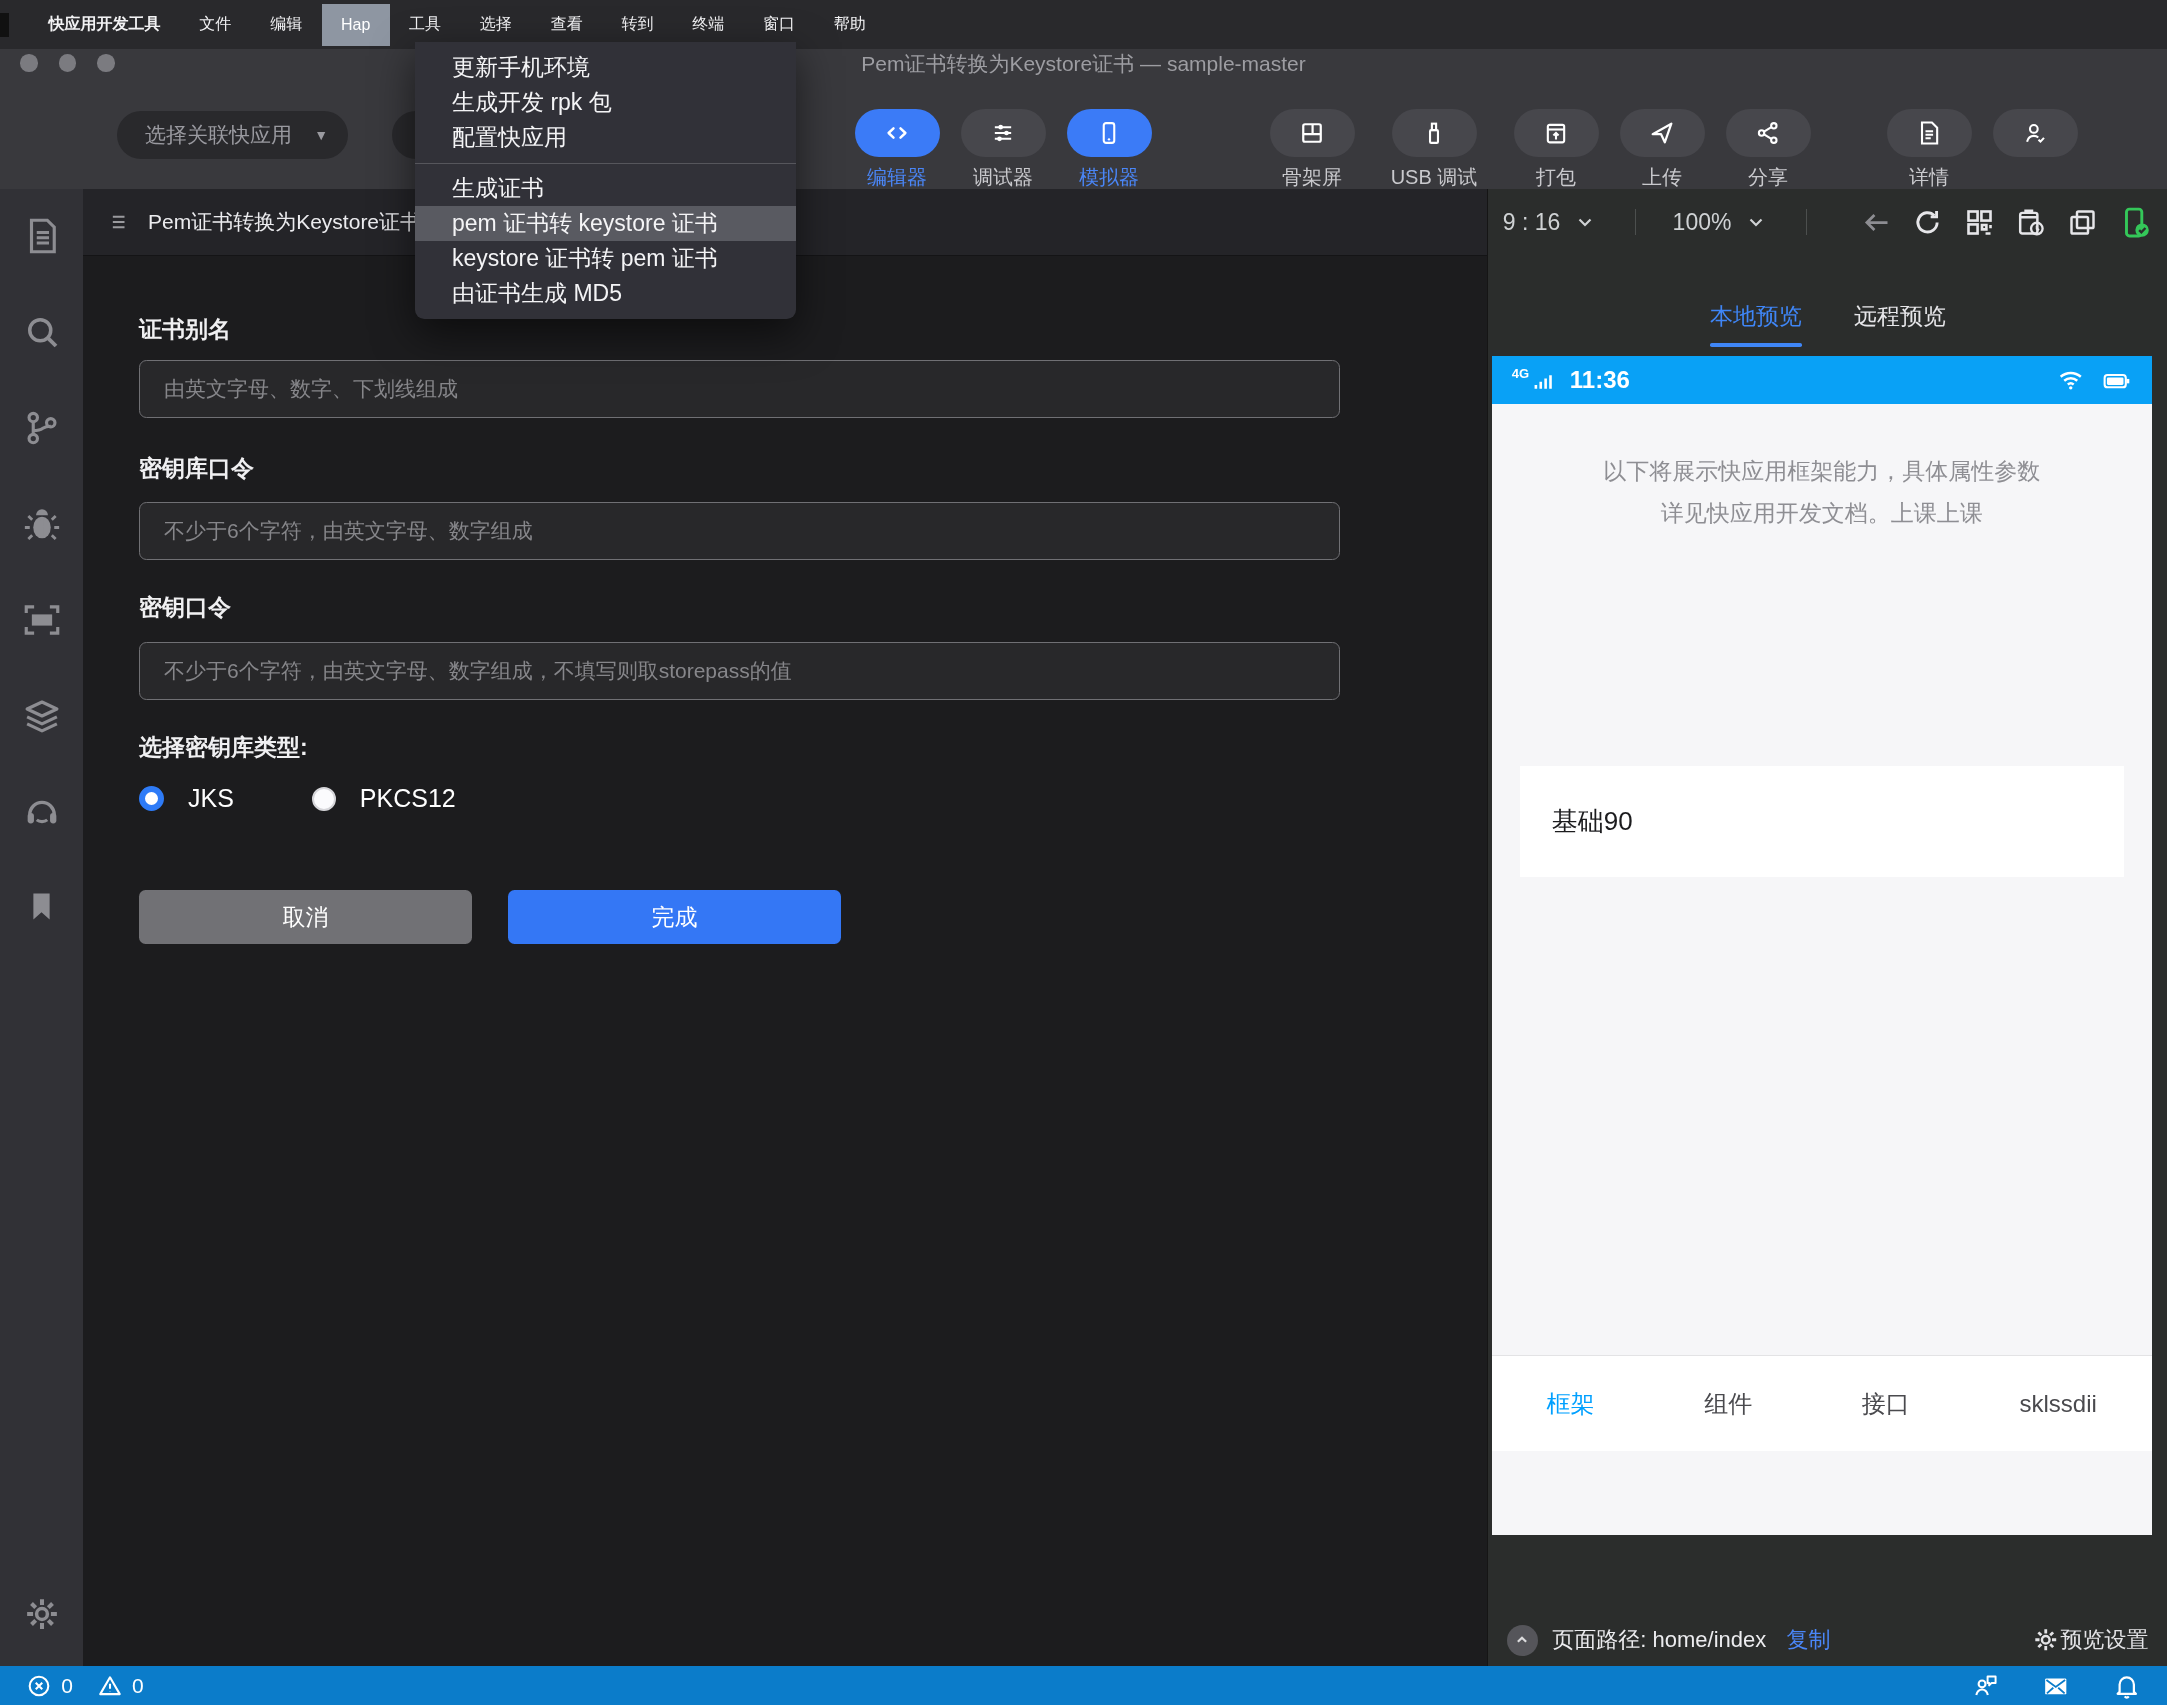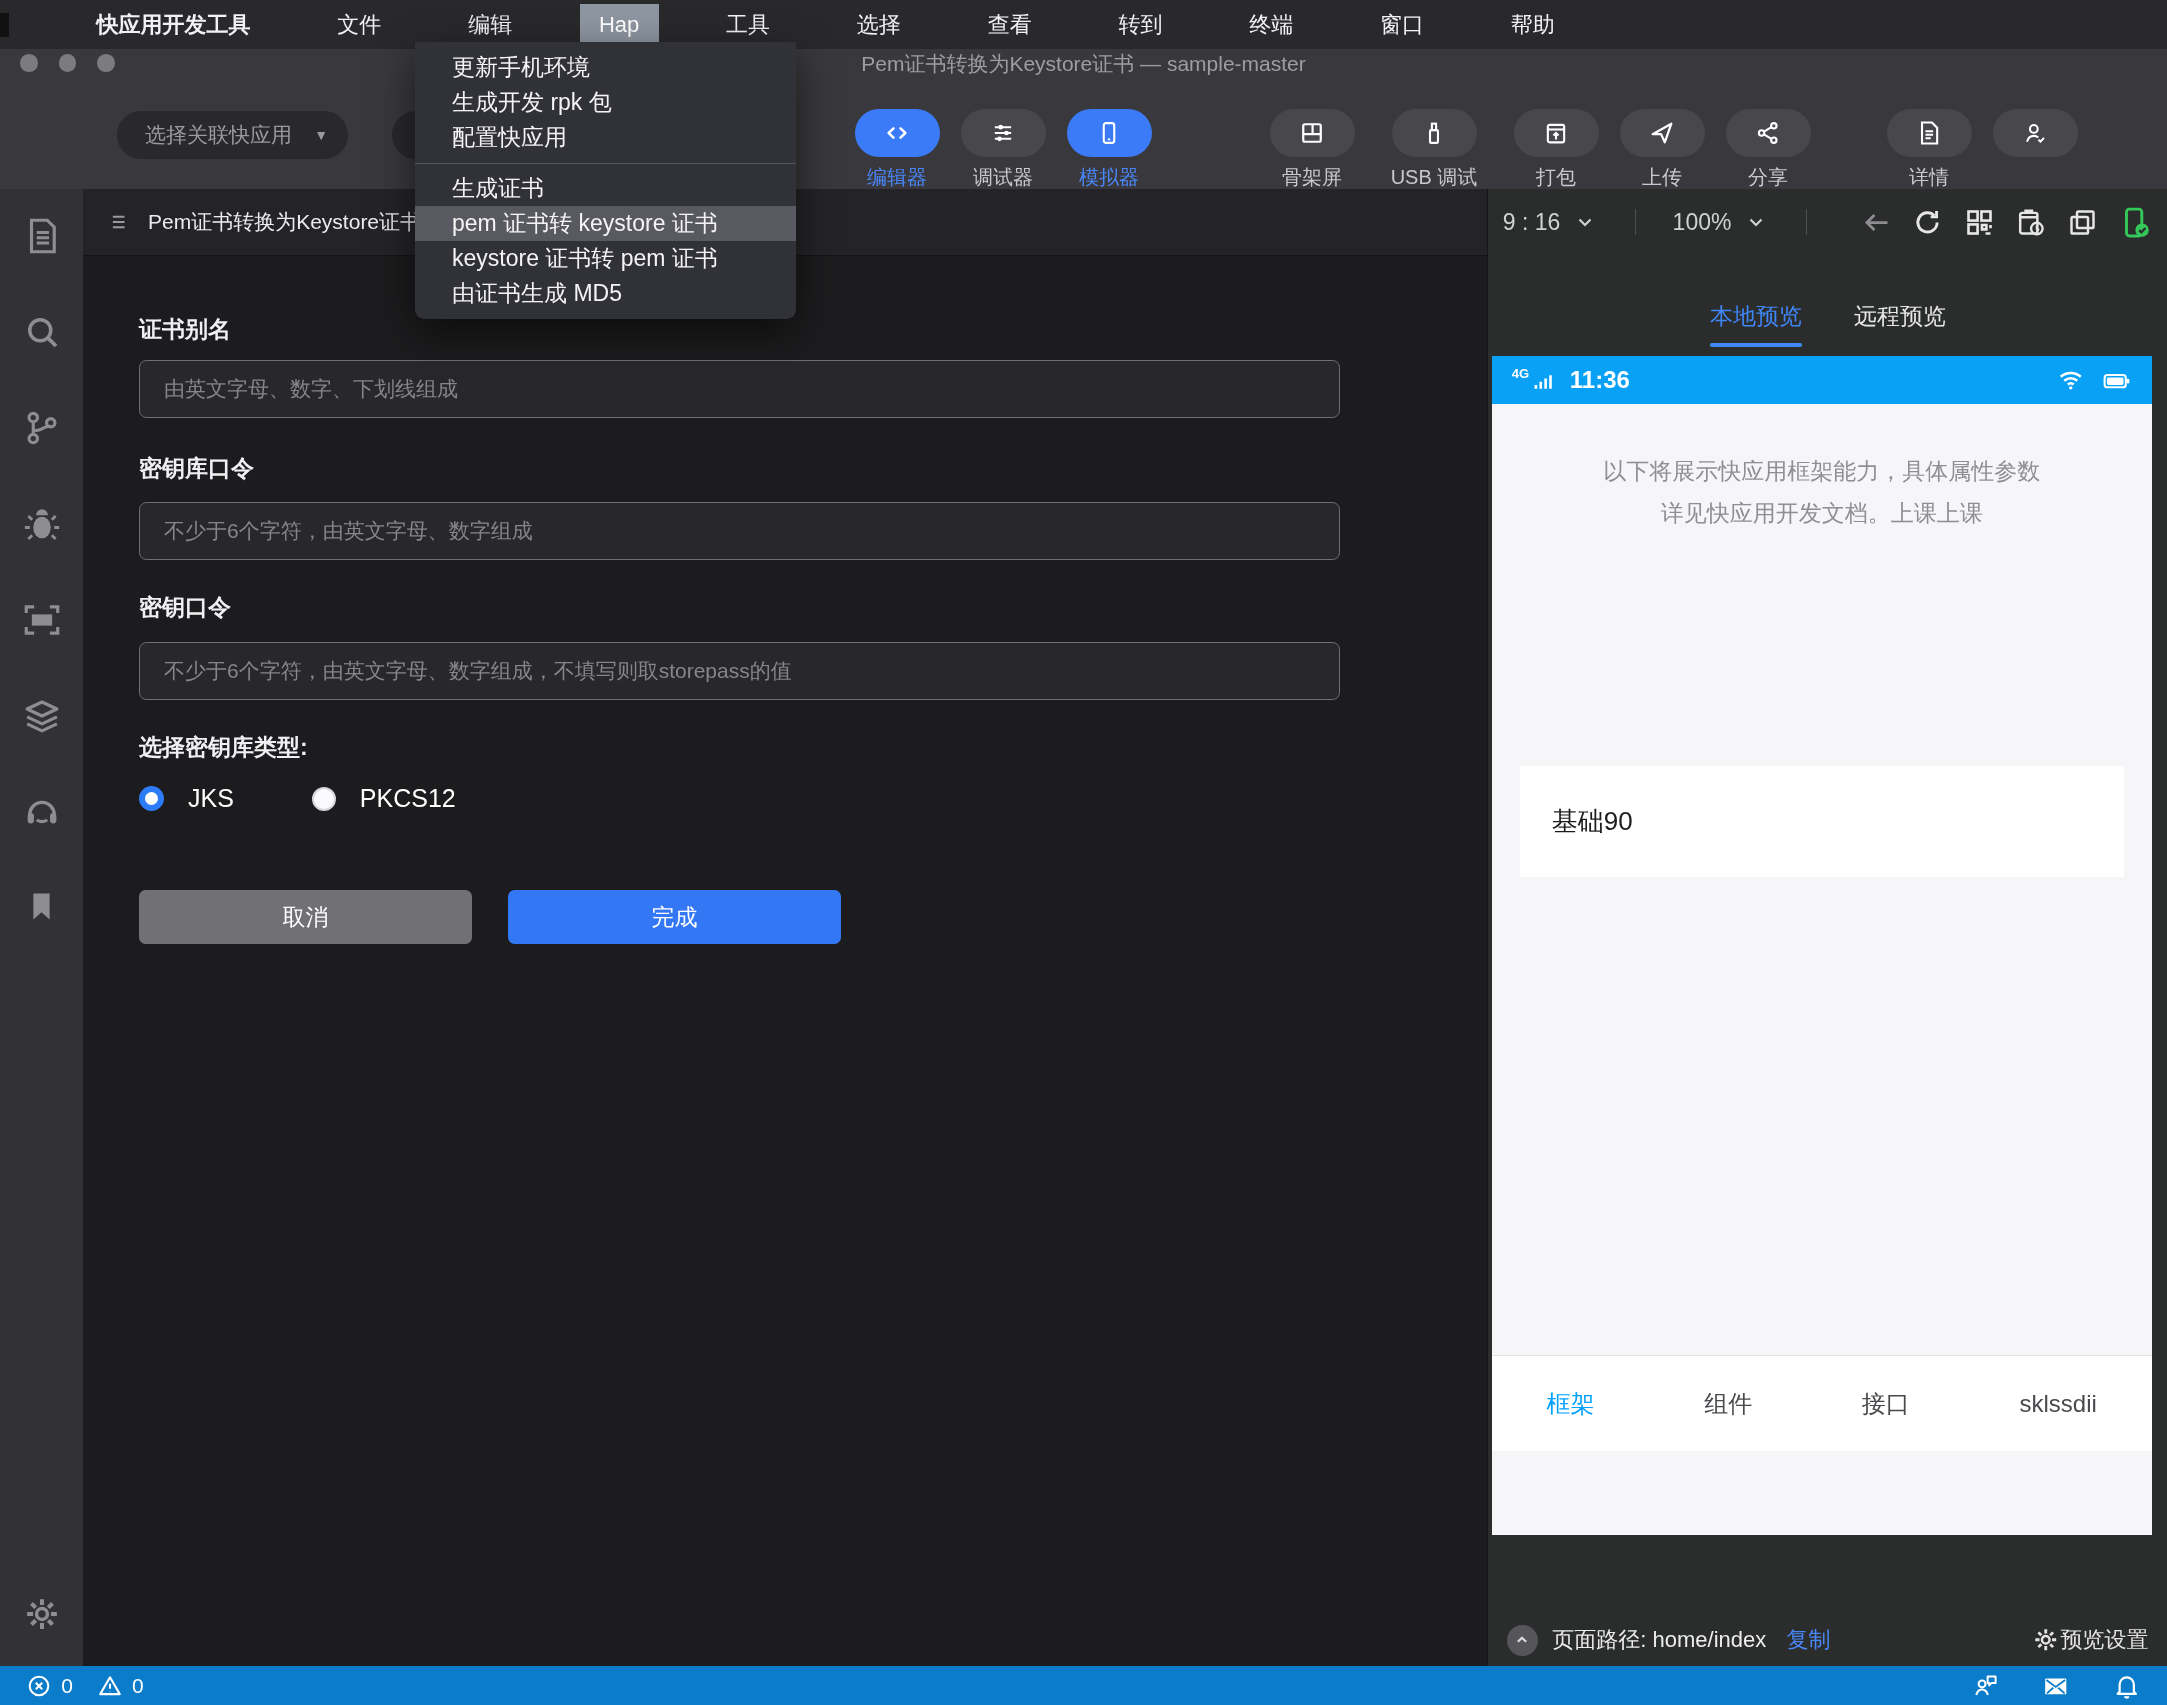--- a/index.html
+++ b/index.html
@@ -3,21 +3,21 @@
 <meta charset="utf-8">
 <style>
   html,body{margin:0;padding:0;background:#000;}
   .stage{position:relative;width:2167px;height:1706px;overflow:hidden;
          background:#1c1c1e;font-family:"Liberation Sans",sans-serif;color:#e8e8ea;
          -webkit-font-smoothing:antialiased;}
   svg.ic{display:block;}
 
   
   .menubar{position:absolute;top:0;left:0;right:0;height:49px;background:#29292c;
-           display:flex;align-items:center;font-size:22px;color:#f2f2f4;z-index:40;gap:48px;}
+           display:flex;align-items:center;font-size:16px;color:#f2f2f4;z-index:40;}
   .app-notch{width:9.2px;height:24px;background:#111;margin-right:20px;}
   .mi{padding:0 19.4px;height:42px;display:flex;align-items:center;white-space:nowrap;}
   .mi.first{font-weight:700;}
   .mi.active{background:#8e96a2;color:#fff;}
 
   
   .header{position:absolute;top:42px;left:0;right:0;height:148px;background:#39393d;}
   .traffic{position:absolute;top:12px;left:20px;display:flex;gap:21px;}
   .traffic span{width:17.5px;height:17.5px;border-radius:50%;background:#7b7b80;}
   .wtitle{position:absolute;top:8.3px;left:0;width:100%;text-align:center;

